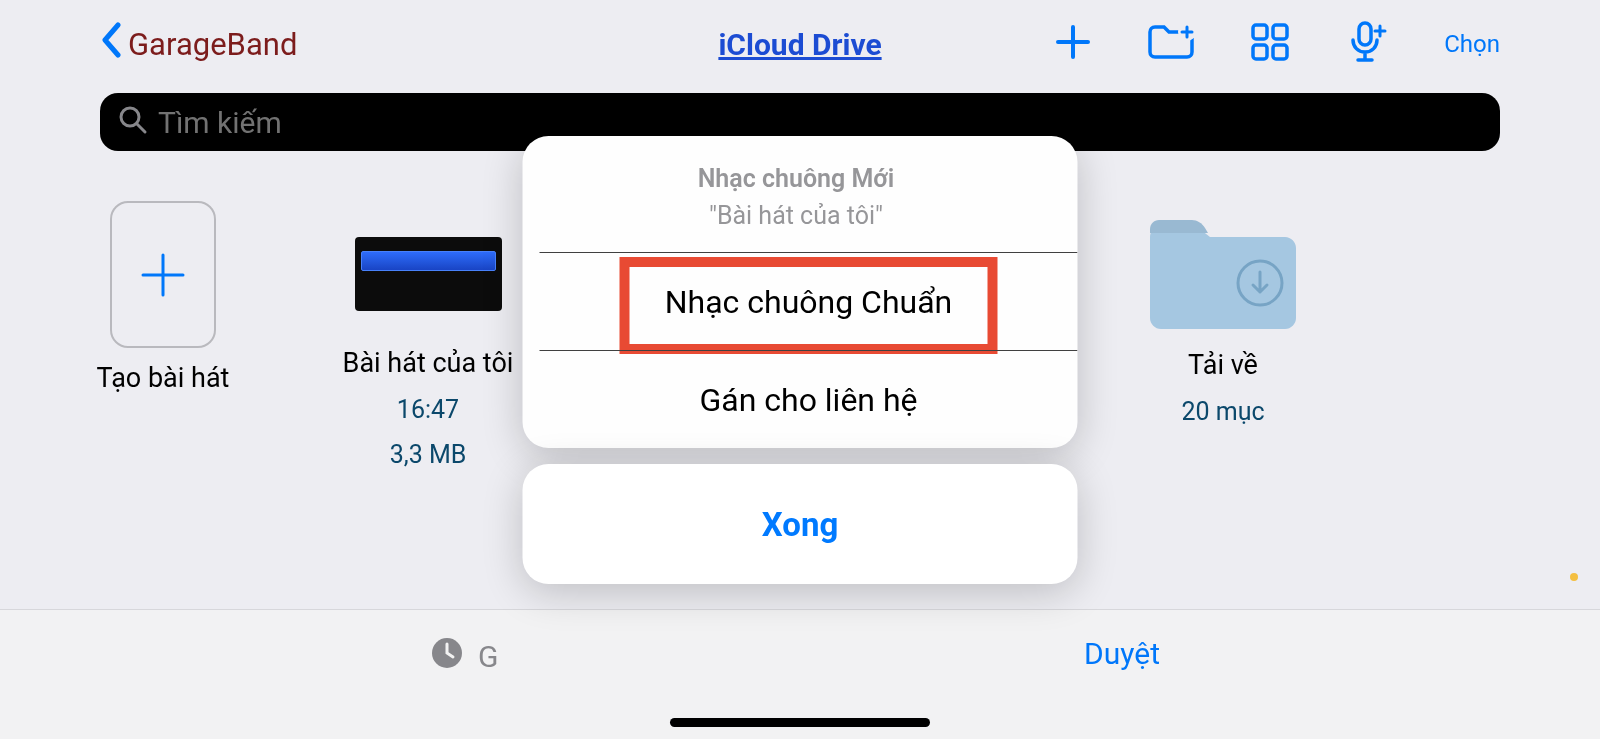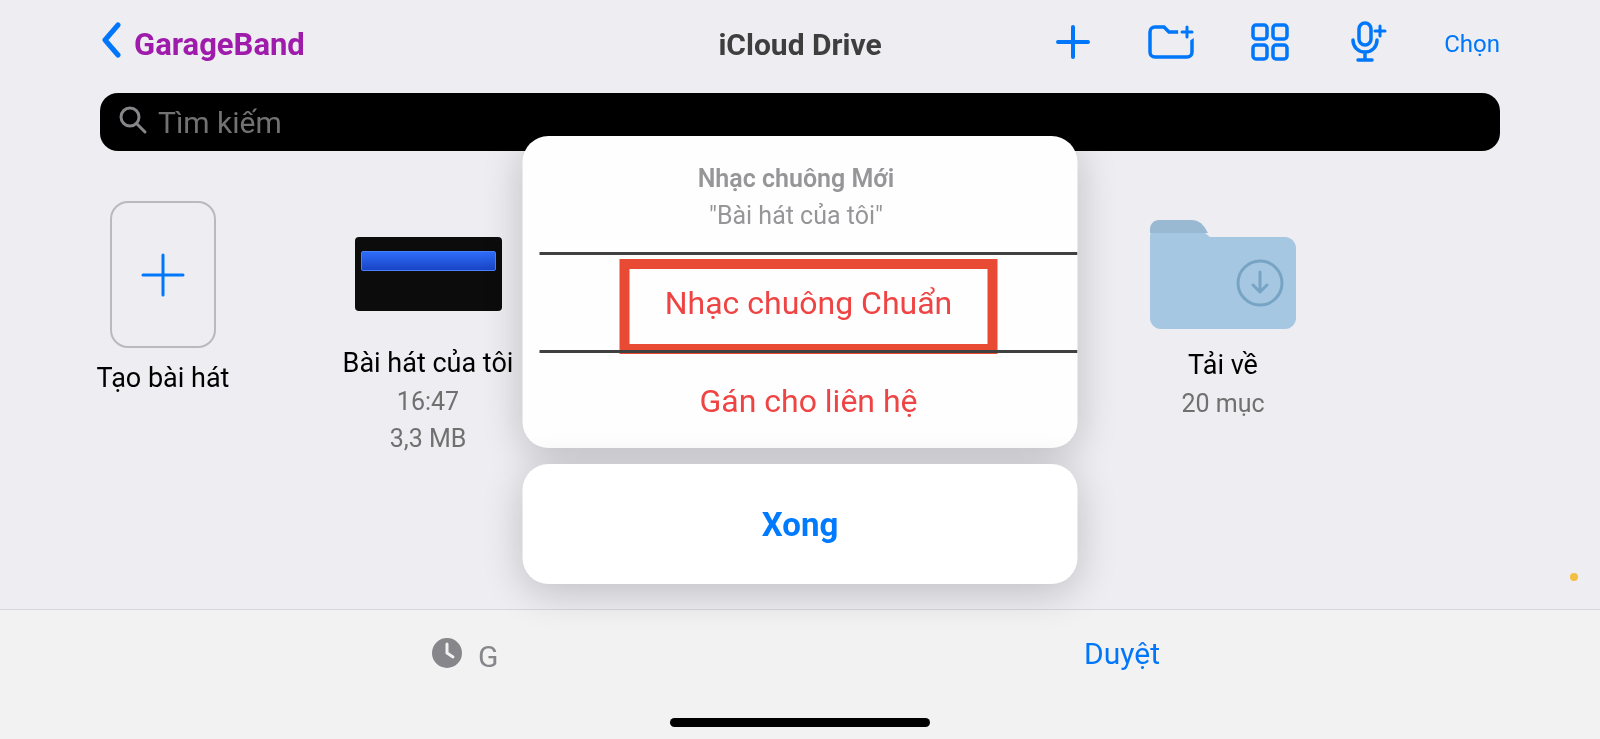--- a/index.html
+++ b/index.html
@@ -18,37 +18,38 @@
     }
     .nav-bar {
       display: flex;
       align-items: center;
       padding: 20px 100px 10px 100px;
       position: relative;
     }
     .back-btn {
       display: flex;
       align-items: center;
-      gap: 12px;
-      color: #a21caf;
+      gap: 6px;
+      color: #7f1d1d;
       font-size: 31px;
-      font-weight: 700;
+      font-weight: 400;
       cursor: pointer;
     }
     .back-chevron {
       font-size: 36px;
       font-weight: 600;
     }
     .nav-title {
       position: absolute;
       left: 50%;
       transform: translateX(-50%);
       font-size: 30px;
       font-weight: 700;
-      color: #404040;
+      color: #1d4ed8;
+      text-decoration: underline;
     }
     .nav-actions {
       margin-left: auto;
       display: flex;
       align-items: center;
       gap: 55px;
       color: #007aff;
     }
     .nav-icon {
       cursor: pointer;
@@ -133,23 +134,23 @@
     }
     .item-label {
       font-size: 27px;
       font-weight: 400;
       color: #000;
       text-align: center;
       white-space: nowrap;
     }
     .item-sub {
       font-size: 25px;
-      color: #737373;
+      color: #0c4a6e;
       text-align: left;
-      margin-top: 8px;
+      margin-top: 16px;
     }
     .bottom-bar {
       position: absolute;
       bottom: 0;
       left: 0;
       right: 0;
       height: 130px;
       background: #f7f7f7cc;
       border-top: 1px solid #dcdce0;
       display: flex;
@@ -209,28 +210,28 @@
       font-weight: 600;
       color: #969699;
       margin-bottom: 8px;
     }
     .sheet-subtitle {
       font-size: 25px;
       font-weight: 400;
       color: #969699;
     }
     .sheet-item {
-      border-top: 3px solid #404040;
+      border-top: 1px solid #404040;
       height: 98px;
       display: flex;
       align-items: center;
       justify-content: center;
       font-size: 32px;
       font-weight: 400;
-      color: #ef4444;
+      color: #000000;
       cursor: pointer;
       position: relative;
       margin-left: 17px;
     }
     .highlight-box {
       position: absolute;
       top: 4px;
       left: 80px;
       right: 80px;
       bottom: -4px;

